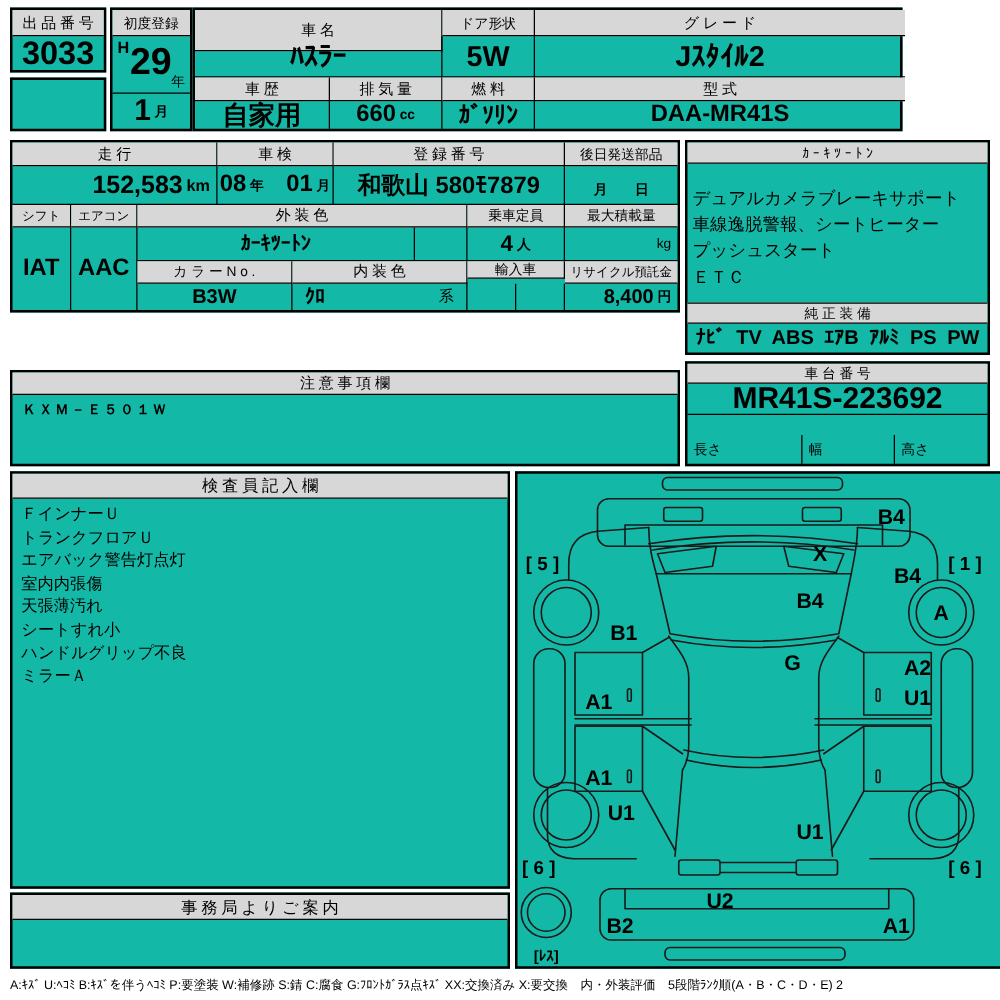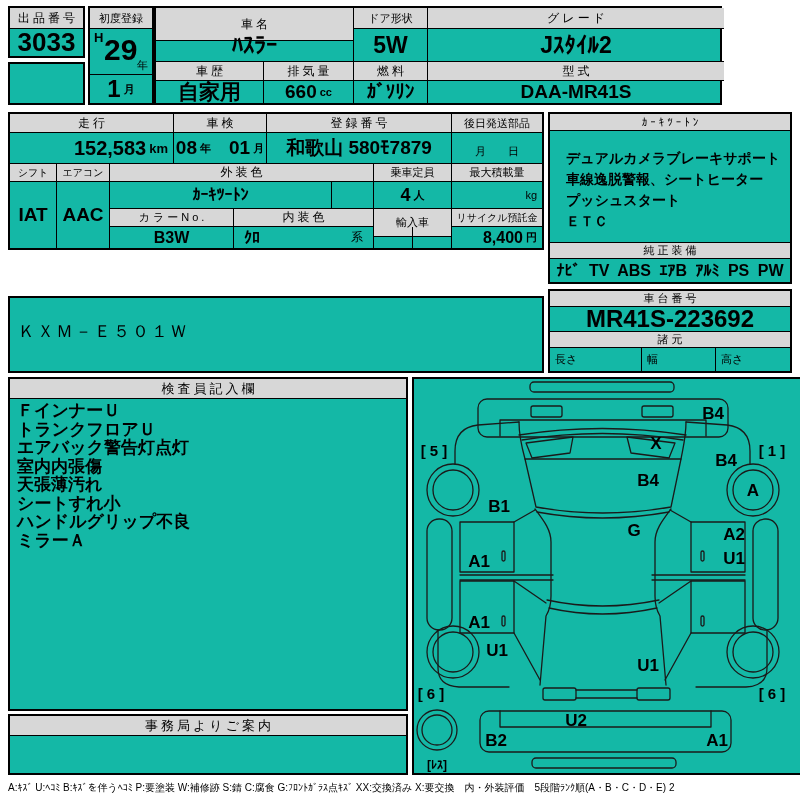--- a/index.html
+++ b/index.html
@@ -7,22 +7,22 @@
   .sheet{position:relative;width:800px;height:800px;background:#fff;overflow:hidden;}
   .a{position:absolute;box-sizing:border-box;}
   .box{position:absolute;box-sizing:border-box;border:2px solid #000;background:#14b8a6;}
   .hdr{background:#d7d7d7;font-size:12px;display:flex;align-items:center;justify-content:center;
        border-bottom:1px solid #000;letter-spacing:3px;text-indent:3px;white-space:nowrap;overflow:hidden;}
   .tight{letter-spacing:0;text-indent:0;}
   .cell{display:flex;align-items:center;justify-content:center;font-weight:bold;white-space:nowrap;overflow:hidden;}
   .bR{border-right:1px solid #000;}
   .bB{border-bottom:1px solid #000;}
   .unit{font-size:11px;font-weight:bold;margin-left:3px;}
-  .salesline{font-weight:bold;font-size:14px;line-height:21px;padding-left:16px;white-space:nowrap;}
-  .insline{font-weight:bold;font-size:17px;line-height:18.5px;white-space:nowrap;}
+  .salesline{font-weight:normal;font-size:14px;line-height:21px;padding-left:4px;white-space:nowrap;}
+  .insline{font-weight:normal;font-size:13px;line-height:18.5px;white-space:nowrap;}
   svg text{font-family:"Liberation Sans","DejaVu Sans",sans-serif;}
 </style>
 </head>
 <body>
 
 <div class="sheet">
 
   <div class="box" style="left:8px;top:6px;width:77px;height:52px">
     <div class="a hdr" style="left:0;top:0;width:100%;height:21px">出品番号</div>
     <div class="a cell" style="left:0;top:21px;width:100%;height:27px;font-size:26px">3033</div>
@@ -76,78 +76,78 @@
       <span>152,583</span>
       <span class="unit" style="font-size:13px">km</span>
     </div>
     <div class="a cell bR bB" style="left:164px;top:19px;width:93px;height:31px;font-size:19px">
       <span>08</span>
       <span class="unit">年</span>
       <span style="margin-left:18px">01</span>
       <span class="unit">月</span>
     </div>
     <div class="a cell bR bB" style="left:257px;top:19px;width:185px;height:31px;font-size:19px">和歌山 580ﾓ7879</div>
-    <div class="a cell bB" style="left:442px;top:19px;width:90px;height:31px;font-size:11px;font-weight:normal;align-items:flex-end;padding-bottom:4px">月　　日</div>
+    <div class="a cell bB" style="left:442px;top:19px;width:90px;height:31px;font-size:11px;font-weight:bold;align-items:flex-end;padding-bottom:4px">月　　日</div>
 
     <div class="a hdr bR tight" style="left:0;top:50px;width:47px;height:18px;font-size:10px">シフト</div>
     <div class="a hdr bR tight" style="left:47px;top:50px;width:53px;height:18px;font-size:10px">エアコン</div>
     <div class="a hdr bR" style="left:100px;top:50px;width:264px;height:18px">外装色</div>
     <div class="a hdr bR tight" style="left:364px;top:50px;width:78px;height:18px;font-size:11px">乗車定員</div>
     <div class="a hdr tight" style="left:442px;top:50px;width:90px;height:18px;font-size:11px">最大積載量</div>
 
     <div class="a cell bR" style="left:0;top:68px;width:47px;height:66px;font-size:19px">IAT</div>
     <div class="a cell bR" style="left:47px;top:68px;width:53px;height:66px;font-size:19px">AAC</div>
 
     <div class="a cell bR bB" style="left:100px;top:68px;width:222px;height:27px;font-size:16px">ｶｰｷﾂｰﾄﾝ</div>
     <div class="a cell bR bB" style="left:322px;top:68px;width:42px;height:27px"></div>
     <div class="a cell bR bB" style="left:364px;top:68px;width:78px;height:27px;font-size:18px">
       <span>4</span>
       <span class="unit">人</span>
     </div>
     <div class="a cell bB" style="left:442px;top:68px;width:90px;height:27px;justify-content:flex-end;padding-right:5px;font-size:11px;font-weight:normal">kg</div>
 
     <div class="a hdr bR" style="left:100px;top:95px;width:124px;height:18px;font-size:11px">カラーNo.</div>
     <div class="a hdr bR" style="left:224px;top:95px;width:140px;height:18px">内装色</div>
-    <div class="a hdr bR tight" style="left:364px;top:95px;width:78px;height:28px;font-size:11px">輸入車</div>
+    <div class="a hdr bR tight" style="left:364px;top:95px;width:78px;height:14px;font-size:11px">輸入車</div>
     <div class="a hdr tight" style="left:442px;top:95px;width:90px;height:18px;font-size:10px">リサイクル預託金</div>
 
     <div class="a cell bR" style="left:100px;top:113px;width:124px;height:21px;font-size:16px">B3W</div>
     <div class="a cell bR" style="left:224px;top:113px;width:140px;height:21px;justify-content:space-between;padding:0 10px">
       <span style="font-size:16px">ｸﾛ</span>
       <span style="font-size:12px;font-weight:normal">系</span>
     </div>
     <div class="a cell bR" style="left:364px;top:113px;width:39px;height:21px"></div>
     <div class="a cell bR" style="left:403px;top:113px;width:39px;height:21px"></div>
     <div class="a cell" style="left:442px;top:113px;width:90px;height:21px;justify-content:flex-end;padding-right:5px;font-size:16px">
       <span>8,400</span>
       <span class="unit">円</span>
     </div>
   </div>
 
 
   <div class="box" style="left:8px;top:296px;width:536px;height:77px">
-    <div class="a" style="left:8px;top:22px;font-size:17px;font-weight:normal;letter-spacing:2px">ＫＸＭ－Ｅ５０１Ｗ</div>
+    <div class="a hdr" style="left:0;top:0;width:100%;height:18px">注意事項欄</div>
+    <div class="a" style="left:8px;top:22px;font-size:11px;font-weight:bold;letter-spacing:2px">ＫＸＭ－Ｅ５０１Ｗ</div>
   </div>
 
   <div class="box" style="left:548px;top:112px;width:244px;height:172px">
     <div class="a hdr" style="left:0;top:0;width:100%;height:17px;font-size:11px">ｶｰｷﾂｰﾄﾝ</div>
     <div class="a" style="left:0;top:34px;width:100%">
       <div class="salesline">デュアルカメラブレーキサポート</div>
       <div class="salesline">車線逸脱警報、シートヒーター</div>
       <div class="salesline">プッシュスタート</div>
       <div class="salesline">ＥＴＣ</div>
     </div>
     <div class="a hdr" style="left:0;top:128px;width:100%;height:17px;font-size:11px;border-top:1px solid #000">純正装備</div>
     <div class="a cell" style="left:0;top:145px;width:100%;height:23px;font-size:16px;word-spacing:4px">ﾅﾋﾞ TV ABS ｴｱB ｱﾙﾐ PS PW</div>
   </div>
 
   <div class="box" style="left:548px;top:289px;width:244px;height:84px">
     <div class="a hdr" style="left:0;top:0;width:100%;height:16px;font-size:11px">車台番号</div>
     <div class="a cell bB" style="left:0;top:16px;width:100%;height:25px;font-size:24px">MR41S-223692</div>
-    <div class="a hdr" style="left:0;top:41px;width:100%;height:16px;font-size:11px">諸元</div>
     <div class="a bR" style="left:0;top:57px;width:92px;height:23px;font-size:11px;padding:4px 0 0 5px">長さ</div>
     <div class="a bR" style="left:92px;top:57px;width:74px;height:23px;font-size:11px;padding:4px 0 0 5px">幅</div>
     <div class="a" style="left:166px;top:57px;width:74px;height:23px;font-size:11px;padding:4px 0 0 5px">高さ</div>
   </div>
 
   <div class="box" style="left:8px;top:377px;width:400px;height:334px">
     <div class="a hdr" style="left:0;top:0;width:100%;height:20px;font-size:13px">検査員記入欄</div>
     <div class="a" style="left:7px;top:23px;width:380px">
       <div class="insline">ＦインナーＵ</div>
       <div class="insline">トランクフロアＵ</div>

